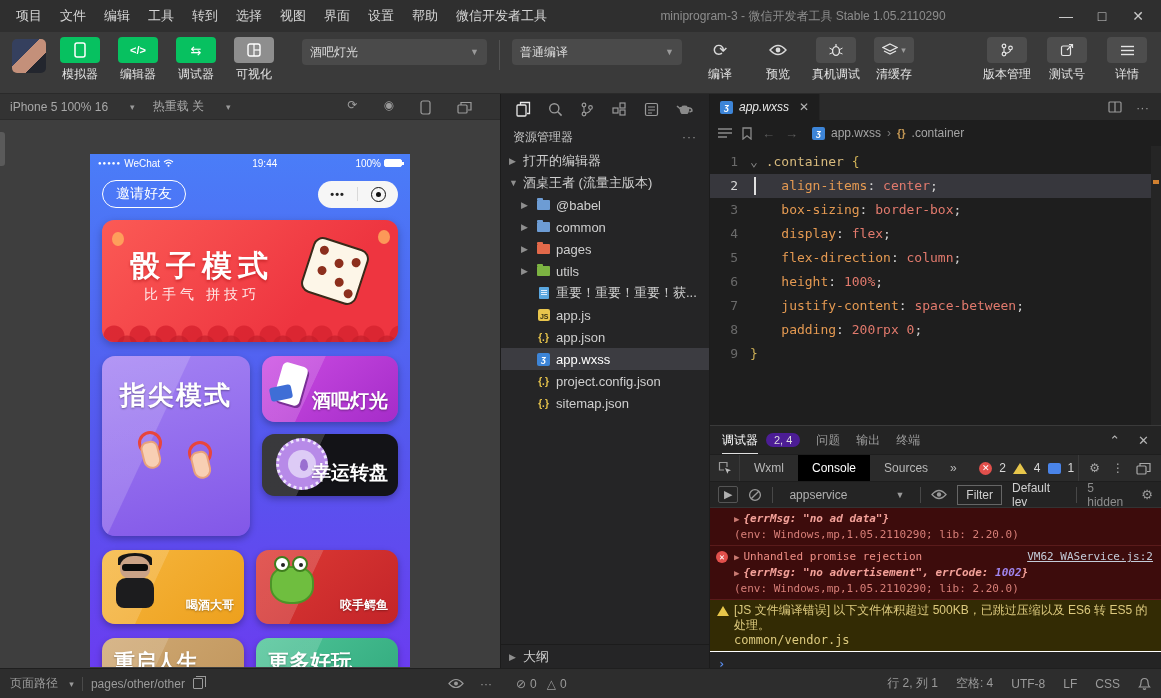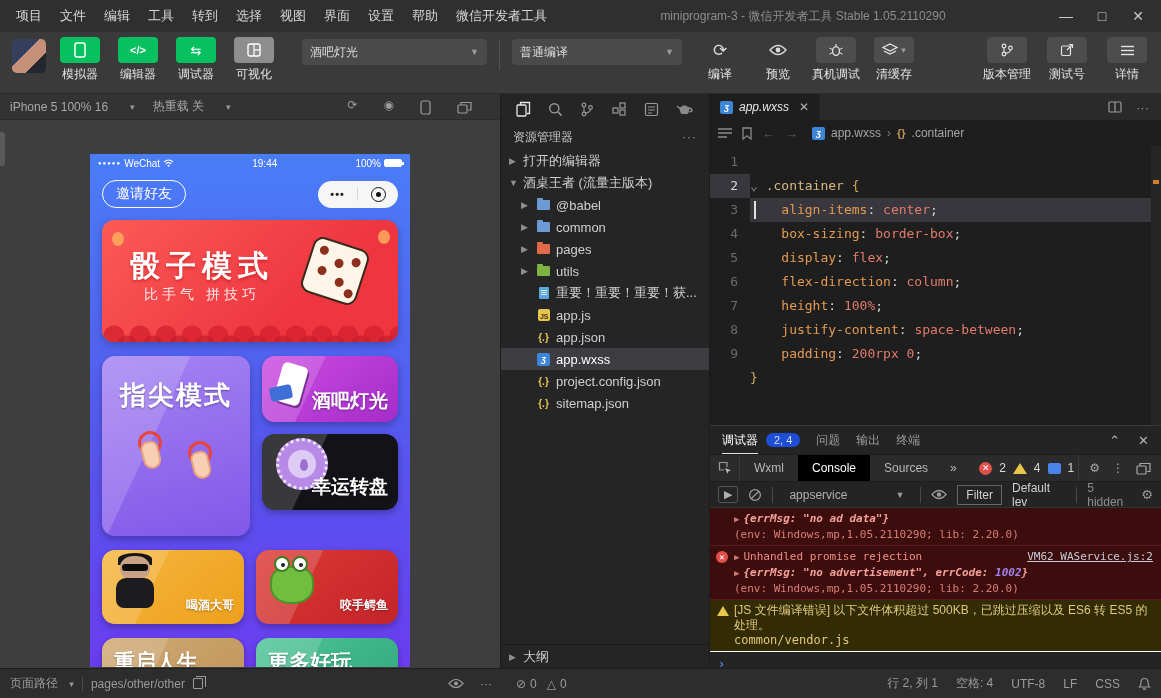--- a/index.html
+++ b/index.html
@@ -78,21 +78,21 @@
   .c-finger { height:180px; background:linear-gradient(165deg,#a483f3,#8257e8); text-align:center; }
   .c-finger .card-title { font-size:26px; letter-spacing:2px; padding-top:22px; display:block; }
   .fingers { display:flex; justify-content:center; gap:16px; margin-top:18px; }
   .fingers .tap { position:relative; width:34px; height:40px; }
   .fingers .ring { position:absolute; left:4px; top:0; width:24px; height:24px; border:3px solid #e8453c; border-radius:50%; }
   .fingers .hand { position:absolute; left:8px; top:10px; width:18px; height:28px; background:#f8cfb4; border:2px solid #e8a27c; border-radius:8px 8px 10px 10px; transform:rotate(-14deg); }
   .c-bar { height:66px; background:linear-gradient(140deg,#cb4ce2,#a52cc9); }
   .c-bar .card-title { position:absolute; right:10px; bottom:8px; font-size:19px; }
   .mini-phone { position:absolute; left:16px; top:8px; width:26px; height:40px; background:#fff; border-radius:5px; transform:rotate(16deg); box-shadow:2px 2px 0 #7a2f96; }
   .mini-hand { position:absolute; left:8px; top:30px; width:22px; height:14px; background:#3f6ed6; border-radius:3px; transform:rotate(-12deg); }
-  .c-wheel { height:76px; background:#131317; }
+  .c-wheel { height:62px; background:#131317; }
   .c-wheel .card-title { position:absolute; right:10px; bottom:10px; font-size:19px; }
   .wheel { position:absolute; left:14px; top:4px; width:52px; height:52px; border-radius:50%; background:#b78ae8; border:3px dotted #f0e6ff; }
   .wheel i { position:absolute; inset:9px; background:#ddcbf6; border-radius:50%; }
   .wheel i:after { content:""; position:absolute; left:12px; top:9px; width:8px; height:12px; background:#9a6fd0; border-radius:50% 50% 50% 50%/60% 60% 40% 40%; }
 
   .p-row { display:flex; gap:12px; margin:14px 12px 0 12px; }
   .p-row .card { flex:1; height:74px; }
   .c-drink { background:linear-gradient(140deg,#f6b63e,#eda01d); }
   .c-croc { background:linear-gradient(140deg,#dd3a34,#c32429); }
   .c-drink .card-title,.c-croc .card-title { position:absolute; right:10px; bottom:10px; font-size:12px; }
@@ -147,38 +147,38 @@
   .breadcrumb { height:26px; display:flex; align-items:center; gap:6px; padding:0 8px; color:#a5a5a5; font-size:12px; flex:none; }
   .bc-icons { display:flex; gap:10px; align-items:center; margin-right:8px; color:#8a8a8a; }
   .bc-arrow { color:#5d5d5d; font-size:13px; }
   .bc-sep { color:#7a7a7a; }
   .bc-braces { color:#c09553; font-weight:bold; font-size:11px; }
 
   .code { flex:1; display:flex; font-family:"DejaVu Sans Mono","Liberation Mono",monospace; font-size:13px; position:relative; overflow:hidden; }
   .gutter { width:40px; flex:none; text-align:right; padding-top:4px; }
   .gutter .ln { height:24px; line-height:24px; color:#6a6a6a; padding-right:12px; }
   .gutter .ln.active { color:#d8d8d8; background:#37373d; }
-  .lines { flex:1; padding-top:4px; white-space:pre;margin-top:24px; }
+  .lines { flex:1; padding-top:4px; white-space:pre; }
   .cl { height:24px; line-height:24px; position:relative; }
   .cl.active { background:#37373d; }
   .cl.active:before { content:""; position:absolute; left:4px; top:3px; bottom:3px; width:2px; background:#e0e0e0; }
   .tk-selector { color:#d7ba7d; }
   .tk-brace { color:#ceb057; }
   .tk-prop { color:#e59a52; }
   .tk-punc { color:#d4d4d4; }
   .tk-value { color:#e27a6d; }
   .fold { color:#8a8a8a; }
   .ed-scroll { position:absolute; right:0; top:0; width:10px; bottom:0; background:#252525; }
   .ed-mark { position:absolute; right:2px; top:34px; width:6px; height:4px; background:#d08030; }
 
   
   .dbg { height:243px; flex:none; border-top:1px solid #3a3a3a; display:flex; flex-direction:column; background:#242424; }
   .dbg-header { height:28px; display:flex; align-items:center; padding:0 12px; gap:16px; font-size:12px; color:#9d9d9d; flex:none; }
   .dbg-tab.on { color:#fff; border-bottom:2px solid #e0e0e0; padding-bottom:4px; margin-bottom:-6px; }
-  .dbg-badge { background:#1d4ed8; color:#ddd; border-radius:8px; padding:1px 8px; font-size:11px; margin-left:-8px; }
+  .dbg-badge { background:#4c1d95; color:#ddd; border-radius:8px; padding:1px 8px; font-size:11px; margin-left:-8px; }
   .dbg-header .right { margin-left:auto; display:flex; gap:18px; color:#b5b5b5; font-size:13px; }
   .devtools { height:28px; background:#2b2b2b; border-top:1px solid #1e1e1e; border-bottom:1px solid #1e1e1e; display:flex; align-items:center; font-size:12px; color:#b8b8b8; flex:none; }
   .dt-pick { width:30px; display:flex; justify-content:center; color:#9a9a9a; border-right:1px solid #3a3a3a; align-self:stretch; align-items:center; }
   .dt-tab { padding:0 14px; align-self:stretch; display:flex; align-items:center; }
   .dt-tab.on { background:#000; color:#fff; }
   .dt-more { padding:0 8px; }
   .dt-badges { margin-left:auto; display:flex; align-items:center; gap:7px; padding-right:4px; color:#d8d8d8; }
   .bdg-err { width:13px; height:13px; border-radius:50%; background:#e2504c; color:#fff; font-size:9px; display:flex; align-items:center; justify-content:center; }
   .bdg-warn { width:0; height:0; border-left:7px solid transparent; border-right:7px solid transparent; border-bottom:11px solid #e7c64b; position:relative; }
   .bdg-info { width:13px; height:11px; border-radius:2px; background:#4a84e8; }

